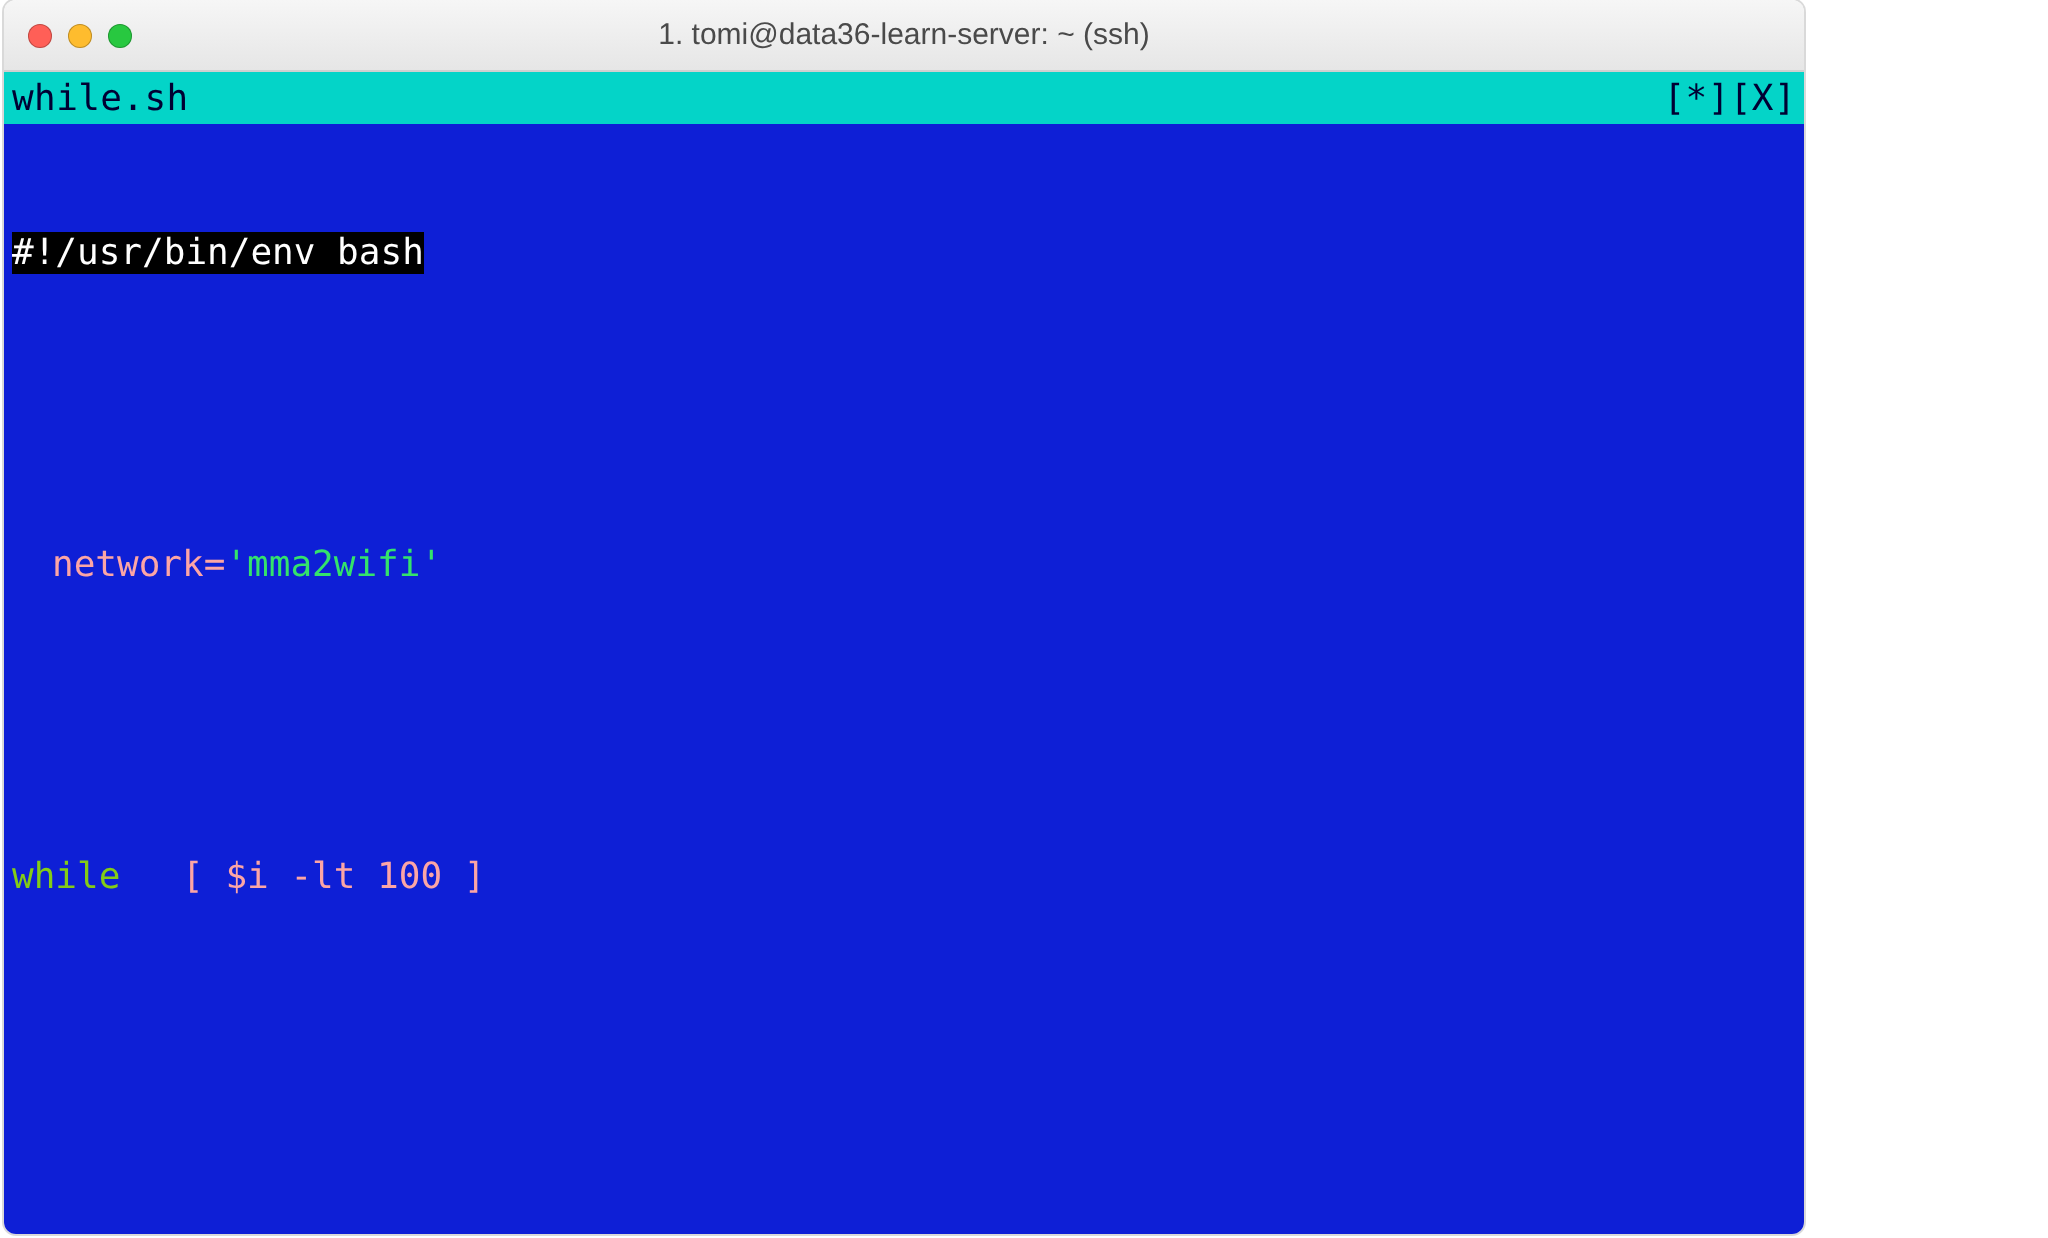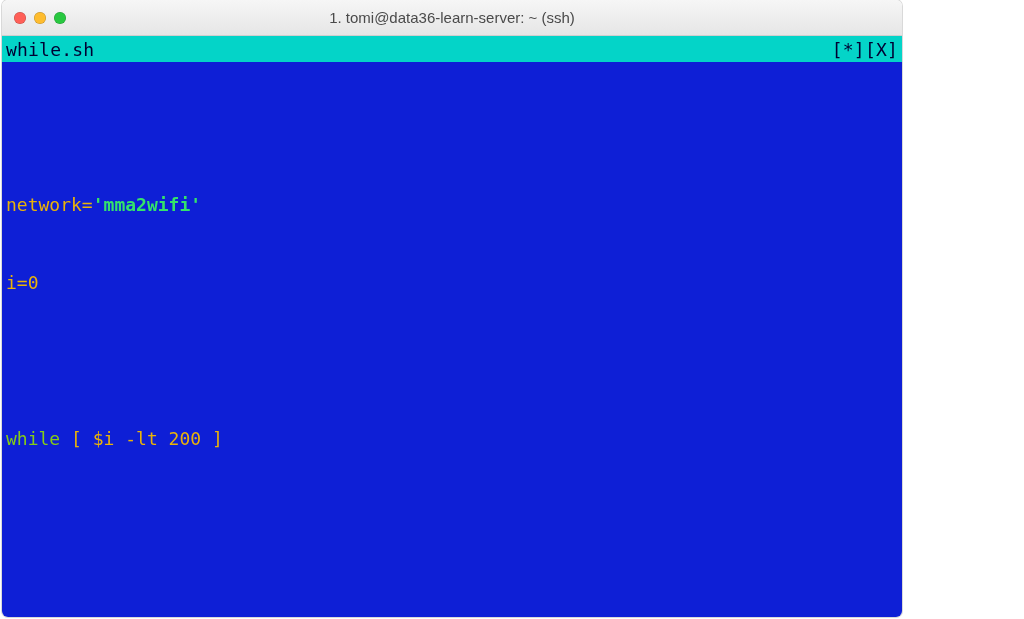--- a/index.html
+++ b/index.html
@@ -33,22 +33,22 @@
   .statusbar .spacer { flex:1; }
   .statusbar .grp { white-space:pre; }
 
   .editor {
     flex: 1 1 auto; background:#0e1fd6; color:#f2f2f2; padding: 0 4px;
     line-height: 26px; white-space: pre;
   }
   .editor .line { height:26px; }
   .shebang { background:#000; color:#fff; display:inline; }
   .kw-yellow { color:#84cc16; } 
-  .str-green { color:#34e36b;font-weight:bold; }
-  .plain     { color:#eab308; }
+  .str-green { color:#34e36b; }
+  .plain     { color:#fca5a5;margin-left:20px; }
 </style>
 </head>
 <body>
 
 <div class="window">
 
   <div class="titlebar">
     <div class="traffic">
       <div class="dot red"></div>
       <div class="dot yellow"></div>
@@ -58,25 +58,25 @@
   </div>
 
   <div class="statusbar">
     <span class="grp">while.sh</span>
     <span class="spacer"></span>
     <span class="spacer"></span>
     <span class="grp">[*][X]</span>
   </div>
 
   <div class="editor">
+    <div class="line"><span class="shebang">#!/usr/bin/env bash</span></div>
     <div class="line"></div>
     <div class="line"><span class="plain">network=</span><span class="str-green">'mma2wifi'</span></div>
-    <div class="line"><span class="plain">i=0</span></div>
     <div class="line"></div>
-    <div class="line"><span class="kw-yellow">while</span><span class="plain"> [ $i -lt 200 ]</span></div>
+    <div class="line"><span class="kw-yellow">while</span><span class="plain"> [ $i -lt 100 ]</span></div>
     
     
     
     
     
     
     
     
     
     

